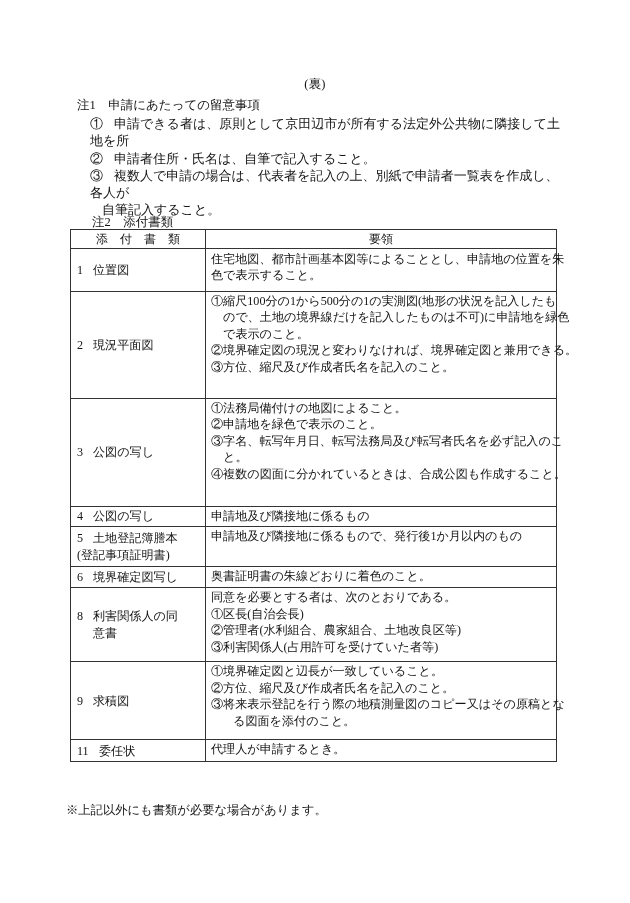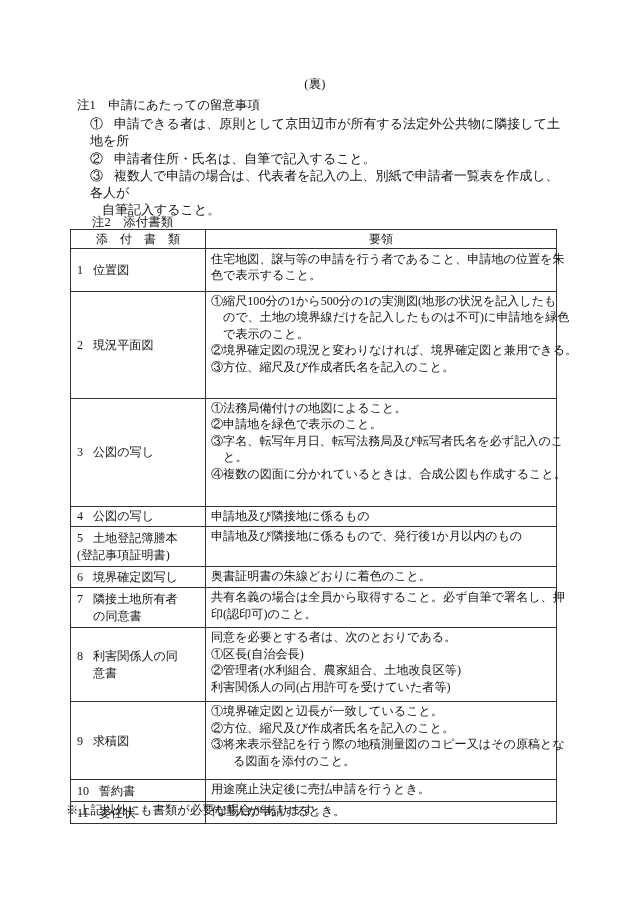--- a/index.html
+++ b/index.html
@@ -229,21 +229,21 @@
         </th>
       </tr>
     </thead>
     <tbody>
 
       <tr class="r1">
         <td class="name-cell">
           <span class="name-row"><span class="num">1</span><span class="lbl">位置図</span></span>
         </td>
         <td class="desc-cell">
-          <span class="desc-line">住宅地図、譲与等の申請を行う者であること、申請地の位置を朱</span>
+          <span class="desc-line">住宅地図、都市計画基本図等によることとし、申請地の位置を朱</span>
           <span class="desc-line">色で表示すること。</span>
         </td>
       </tr>
 
       <tr class="r2">
         <td class="name-cell">
           <span class="name-row"><span class="num">2</span><span class="lbl">現況平面図</span></span>
         </td>
         <td class="desc-cell">
           <span class="desc-line">①縮尺100分の1から500分の1の実測図(地形の状況を記入したも</span>
@@ -288,64 +288,46 @@
 
       <tr class="r6">
         <td class="name-cell">
           <span class="name-row"><span class="num">6</span><span class="lbl">境界確定図写し</span></span>
         </td>
         <td class="desc-cell">
           <span class="desc-line">奥書証明書の朱線どおりに着色のこと。</span>
         </td>
       </tr>
 
-      <tr class="r7">
-        <td class="name-cell">
-          <span class="name-row"><span class="num">7</span><span class="lbl">隣接土地所有者</span></span>
-          <span class="name-row indent2">の同意書</span>
-        </td>
-        <td class="desc-cell">
-          <span class="desc-line">共有名義の場合は全員から取得すること。必ず自筆で署名し、押</span>
-          <span class="desc-line">印(認印可)のこと。</span>
-        </td>
-      </tr>
 
       <tr class="r8">
         <td class="name-cell">
           <span class="name-row"><span class="num">8</span><span class="lbl">利害関係人の同</span></span>
           <span class="name-row indent2">意書</span>
         </td>
         <td class="desc-cell">
           <span class="desc-line">同意を必要とする者は、次のとおりである。</span>
           <span class="desc-line">①区長(自治会長)</span>
           <span class="desc-line">②管理者(水利組合、農家組合、土地改良区等)</span>
-          <span class="desc-line">利害関係人の同(占用許可を受けていた者等)</span>
+          <span class="desc-line">③利害関係人(占用許可を受けていた者等)</span>
         </td>
       </tr>
 
       <tr class="r9">
         <td class="name-cell">
           <span class="name-row"><span class="num">9</span><span class="lbl">求積図</span></span>
         </td>
         <td class="desc-cell">
           <span class="desc-line">①境界確定図と辺長が一致していること。</span>
           <span class="desc-line">②方位、縮尺及び作成者氏名を記入のこと。</span>
           <span class="desc-line">③将来表示登記を行う際の地積測量図のコピー又はその原稿とな</span>
           <span class="desc-line hang2">る図面を添付のこと。</span>
         </td>
       </tr>
 
-      <tr class="r10">
-        <td class="name-cell">
-          <span class="name-row"><span class="num wide">10</span><span class="lbl">誓約書</span></span>
-        </td>
-        <td class="desc-cell">
-          <span class="desc-line">用途廃止決定後に売払申請を行うとき。</span>
-        </td>
-      </tr>
 
       <tr class="r11">
         <td class="name-cell">
           <span class="name-row"><span class="num wide">11</span><span class="lbl">委任状</span></span>
         </td>
         <td class="desc-cell">
           <span class="desc-line">代理人が申請するとき。</span>
         </td>
       </tr>
 

